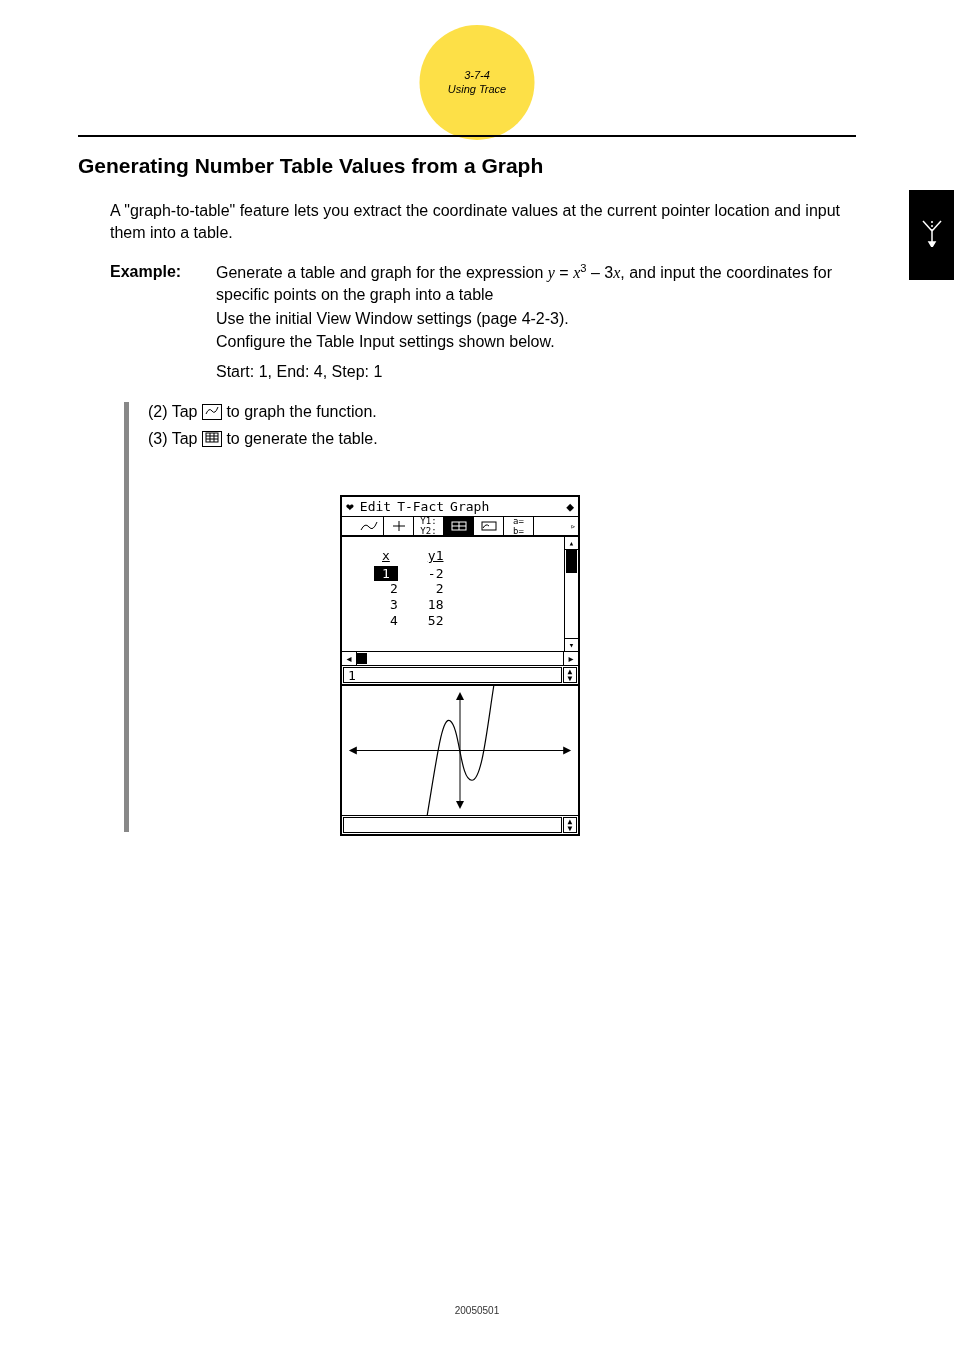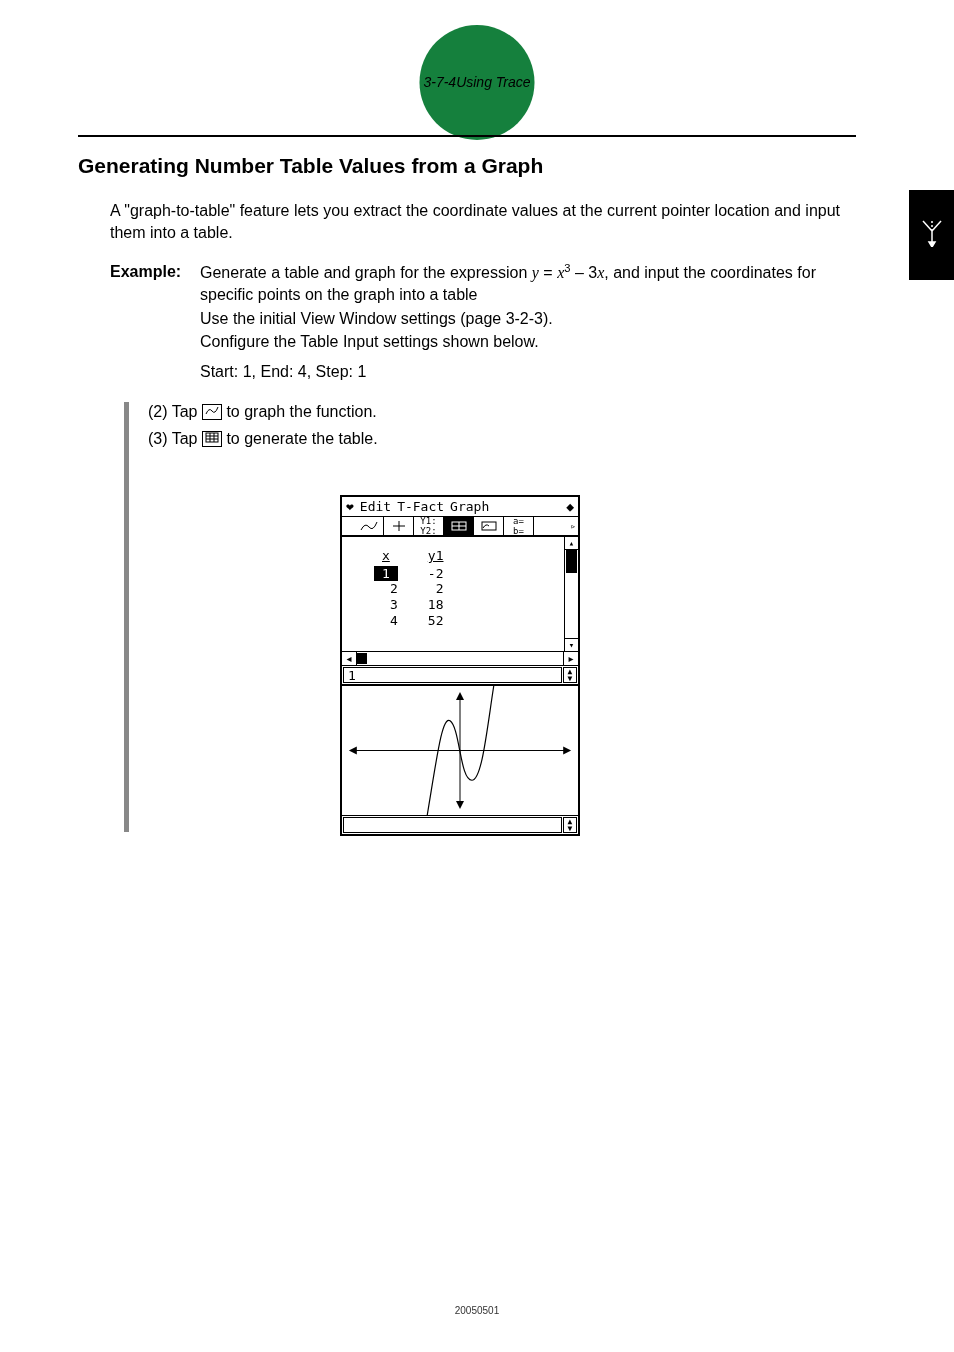--- a/index.html
+++ b/index.html
@@ -28,27 +28,27 @@
     font-size: 24px;
   }
   .page-header-circle {
     position: absolute;
     left: 50%;
     top: 25px;
     transform: translateX(-50%);
     width: 115px;
     height: 115px;
     border-radius: 50%;
-    background: #15803d;
-    display: flex;
-    flex-direction: row;
+    background: #fde047;
+    display: flex;
+    flex-direction: column;
     justify-content: center;
     align-items: center;
     font-style: italic;
-    font-size: 14px;
+    font-size: 11px;
     line-height: 1.2;
   }
   .content-divider {
     position: absolute;
     left: 78px;
     right: 98px;
     top: 135px;
     height: 2px;
     background: #000;
   }
@@ -68,20 +68,21 @@
     margin-bottom: 18px;
     line-height: 1.35;
   }
   .example-block {
     margin-left: 32px;
     margin-bottom: 16px;
   }
   .example-row {
     display: flex;
     line-height: 1.35;
+    gap: 16px;
   }
   .example-label {
     font-weight: bold;
     width: 90px;
     flex-shrink: 0;
   }
   .example-body {
     flex: 1;
   }
   .example-body .line { margin-bottom: 2px; }
@@ -327,21 +328,21 @@
 
   <p class="intro-para">A "graph-to-table" feature lets you extract the coordinate values at the current pointer location and input them into a table.</p>
 
   <div class="example-block">
     <div class="example-row">
       <div class="example-label">Example:</div>
       <div class="example-body">
         <div class="line">
           <span>Generate a table and graph for the expression </span><span class="math-var">y</span><span> = </span><span class="math-var">x</span><span class="sup">3</span><span> – 3</span><span class="math-var">x</span><span>, and input the coordinates for specific points on the graph into a table</span>
         </div>
-        <div class="line">Use the initial View Window settings (page 3-2-3).</div>
+        <div class="line">Use the initial View Window settings (page 4-2-3).</div>
         <div class="line">Configure the Table Input settings shown below.</div>
         <div class="line start-end">Start: 1,   End: 4,   Step: 1</div>
       </div>
     </div>
   </div>
 
 
   <div class="steps-block">
     <div class="steps-bar"></div>
     <div class="step-line">

